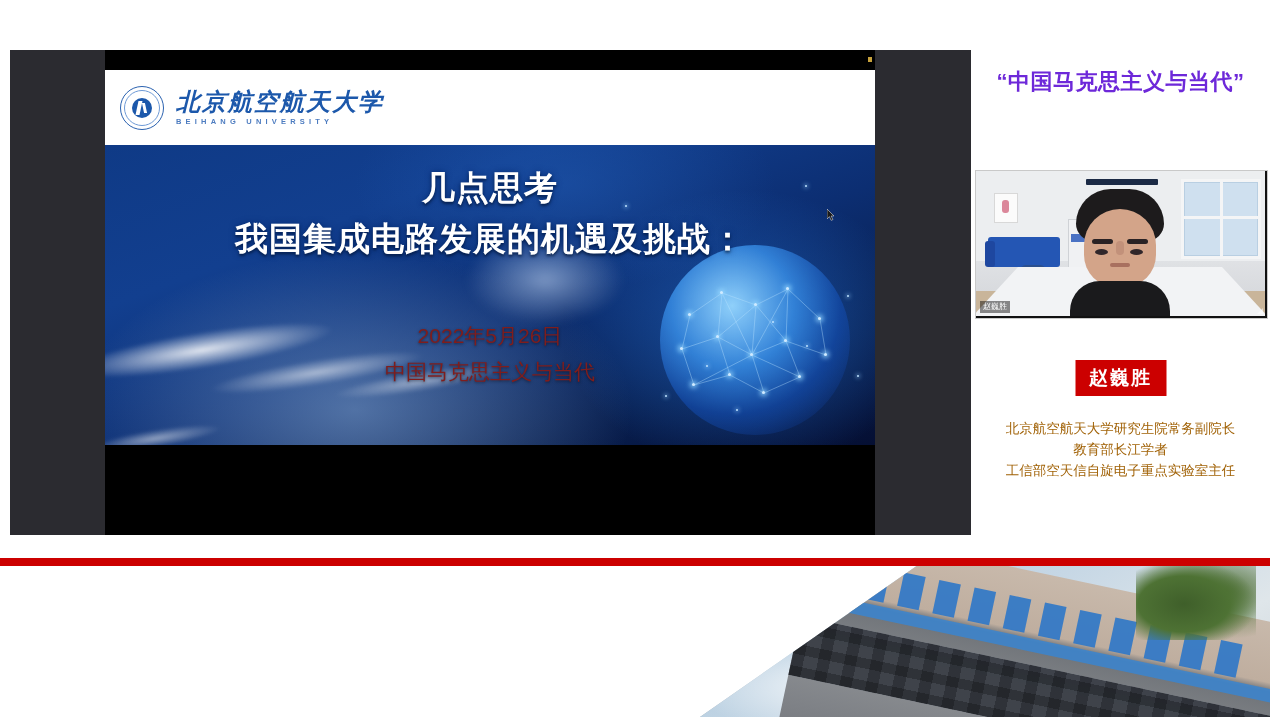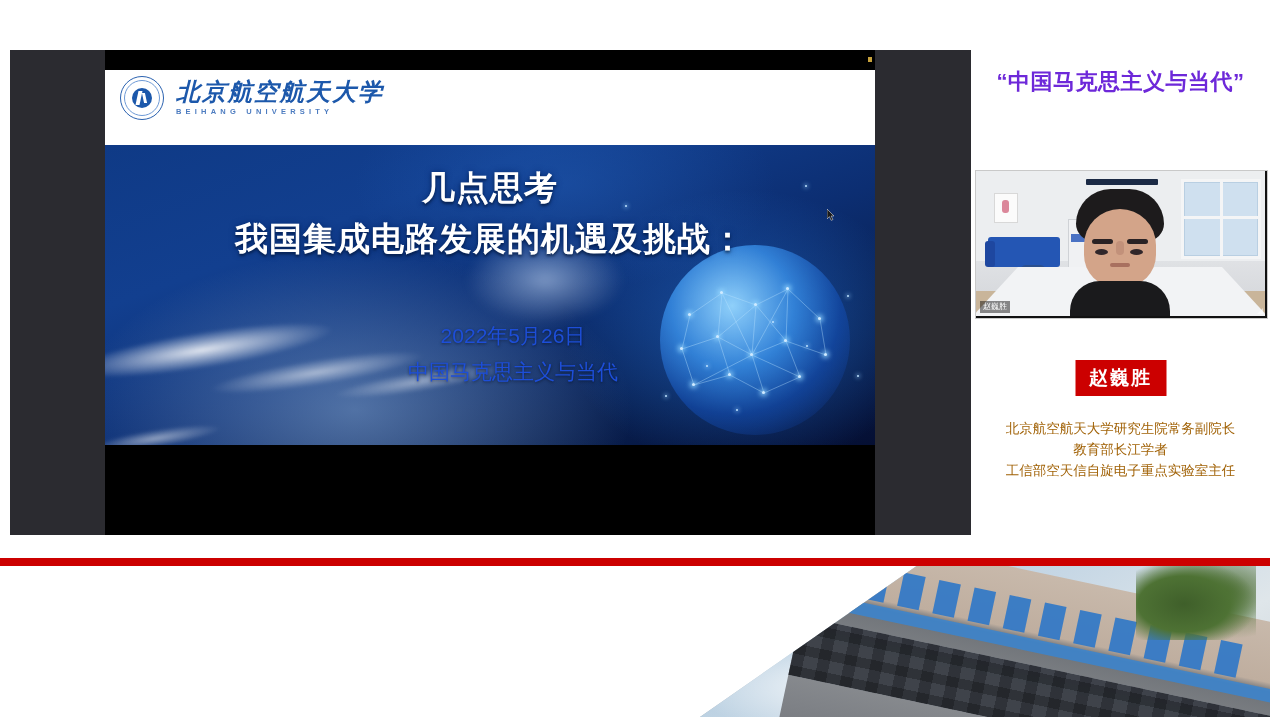--- a/index.html
+++ b/index.html
@@ -40,21 +40,21 @@
     background:
       radial-gradient(circle at 38% 32%, rgba(150,215,255,.95) 0%, rgba(60,150,240,.75) 35%, rgba(20,80,185,.55) 62%, rgba(10,40,120,.12) 85%, rgba(0,0,0,0) 100%);
     filter:blur(.4px);overflow:hidden;}
   .globe svg{position:absolute;left:0;top:0;}
   .node{position:absolute;width:3px;height:3px;border-radius:50%;background:#cfeaff;box-shadow:0 0 5px 2px rgba(150,215,255,.9);}
   .spark{position:absolute;width:2px;height:2px;border-radius:50%;background:#bfe2ff;box-shadow:0 0 4px 1px rgba(150,210,255,.7);}
 
   .slide-title{position:absolute;left:0;top:92px;width:770px;text-align:center;
     color:#fff;font-size:33px;font-weight:bold;letter-spacing:1px;line-height:51px;
     text-shadow:0 0 6px rgba(0,40,110,.85),0 2px 3px rgba(0,0,0,.55);}
-  .slide-sub{position:absolute;left:0;top:248px;width:770px;text-align:center;color:#1d4ed8;margin-left:23px;}
+  .slide-sub{position:absolute;left:0;top:248px;width:770px;text-align:center;color:#7f1d1d;}
   .slide-sub div{line-height:36px;font-size:21px;text-shadow:0 1px 3px rgba(0,0,0,.5);}
   .slide-sub .ln2{font-style:italic;}
   .share-bottombar{position:absolute;left:0;top:463px;width:770px;height:22px;background:#000;}
 
   .share-label{position:absolute;left:18px;top:512px;padding:2px 5px;background:#3a3a40;
     color:#d9d9de;font-size:9px;line-height:12px;border-radius:2px;letter-spacing:.5px;}
 
   .cursor{position:absolute;left:722px;top:137px;width:8px;height:12px;pointer-events:none;}
 
   
@@ -145,21 +145,21 @@
   <div class="share-panel">
     <div class="share-inner">
 
       <div class="share-topbar">
         <div class="share-dot"></div>
       </div>
 
       <div class="slide">
 
         <div class="slide-header">
-          <div class="buaa" style="position:absolute;left:15px;top:6px;gap:12px;">
+          <div class="buaa" style="position:absolute;left:15px;top:16px;gap:12px;">
             <div class="buaa-seal">
                 <div class="core"></div>
               </div>
             <div class="buaa-word">
               <div class="buaa-cn">北京航空航天大学</div>
               <div class="buaa-en">BEIHANG UNIVERSITY</div>
             </div>
           </div>
         </div>
 

